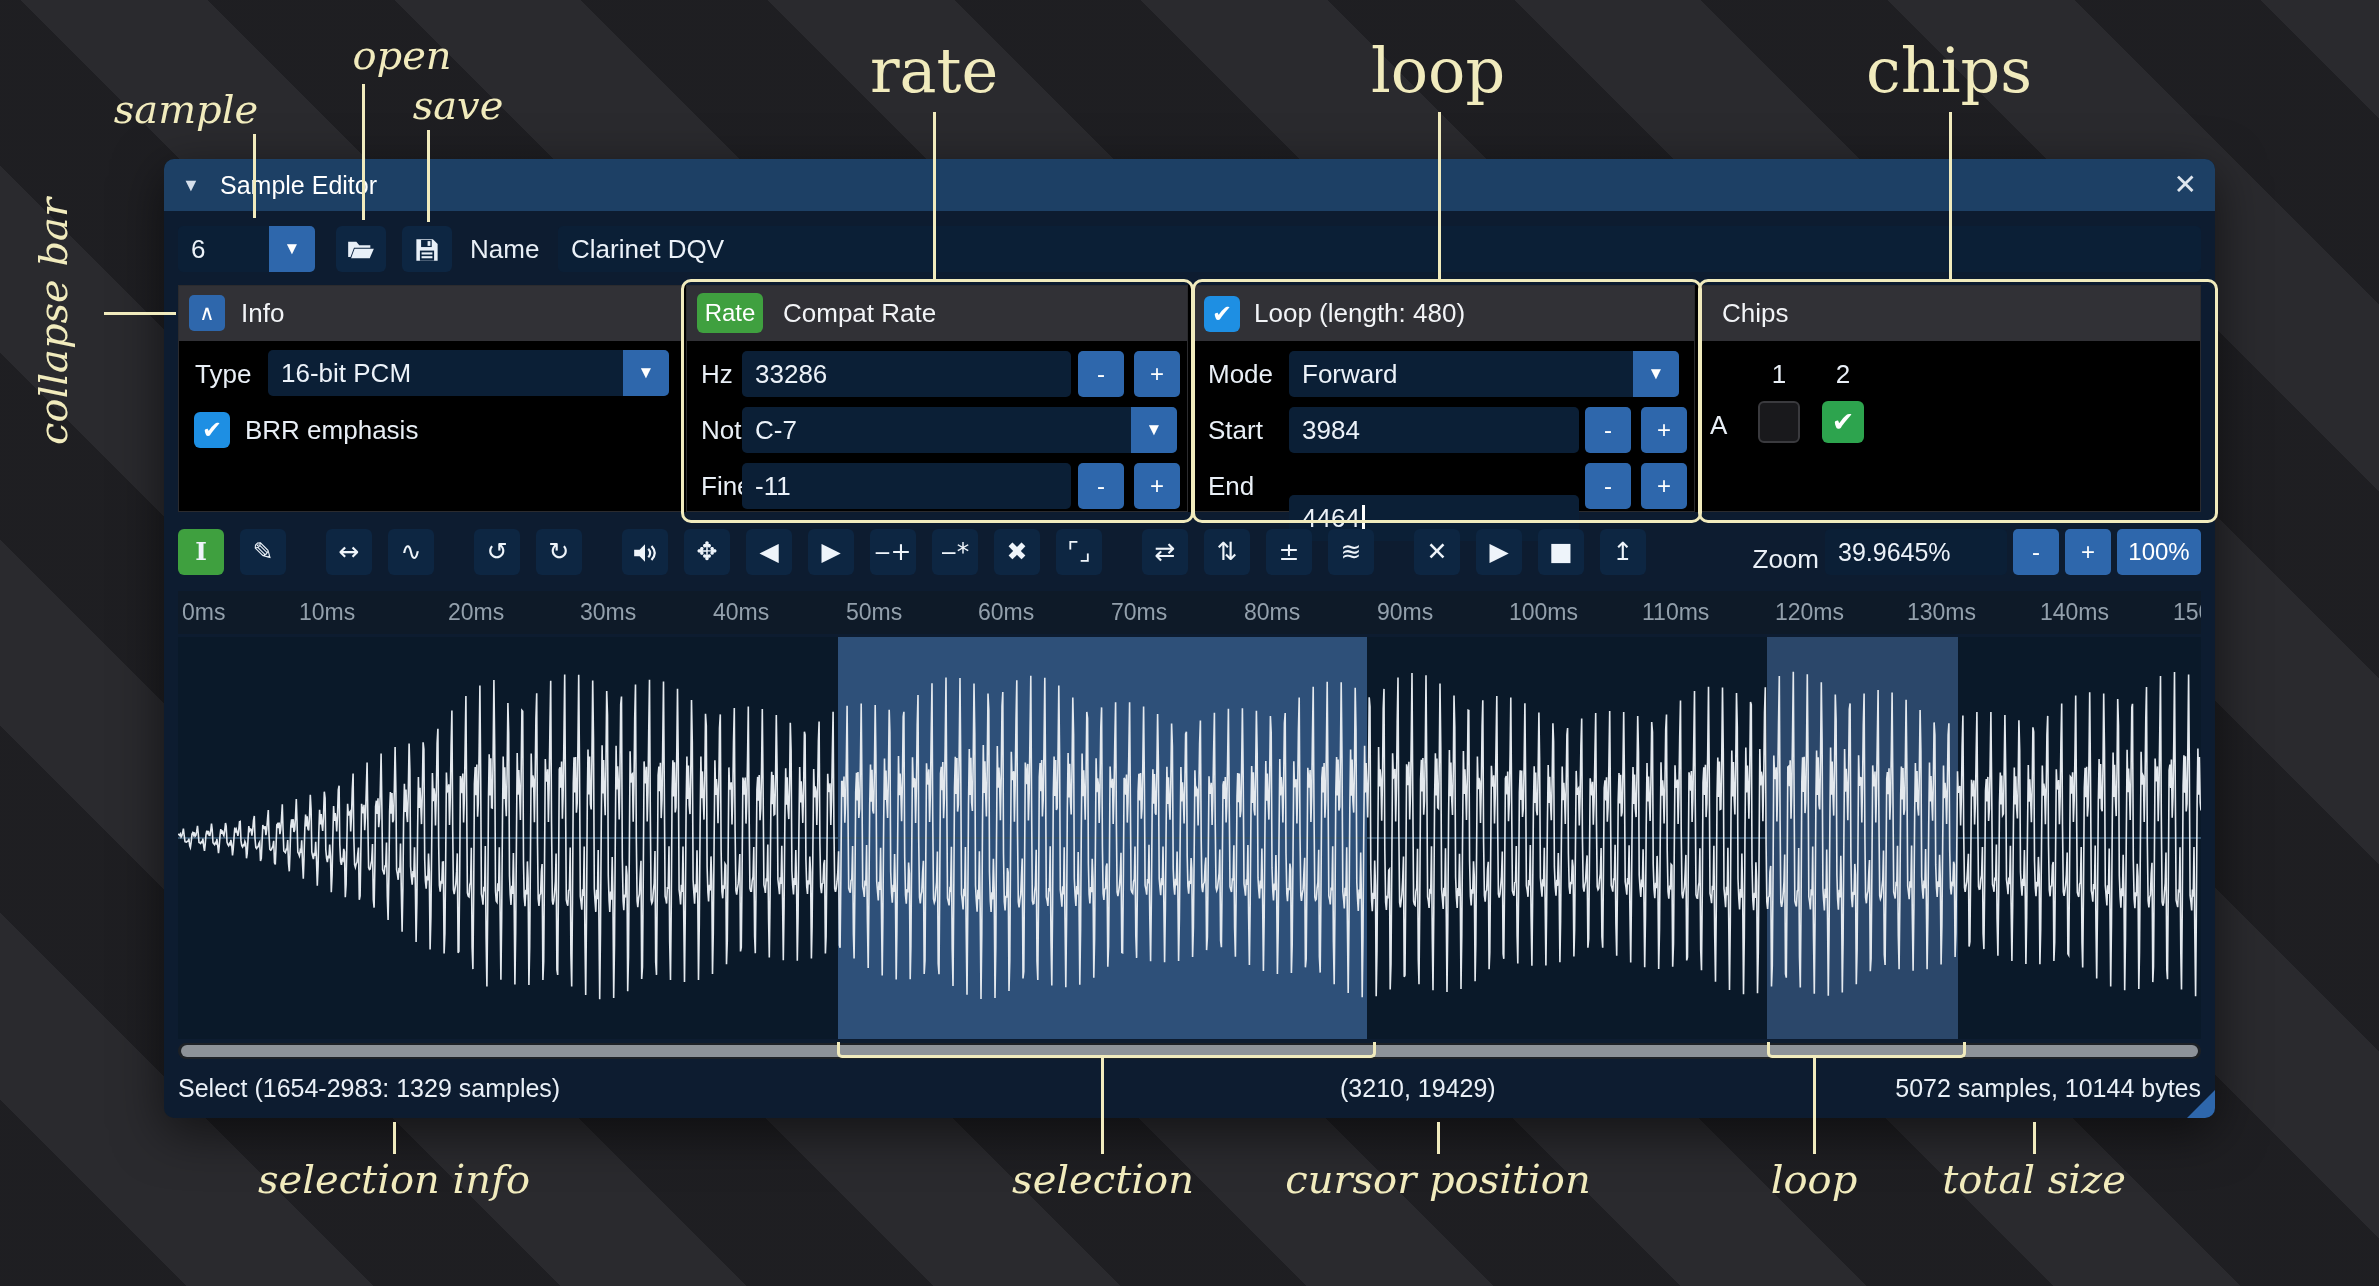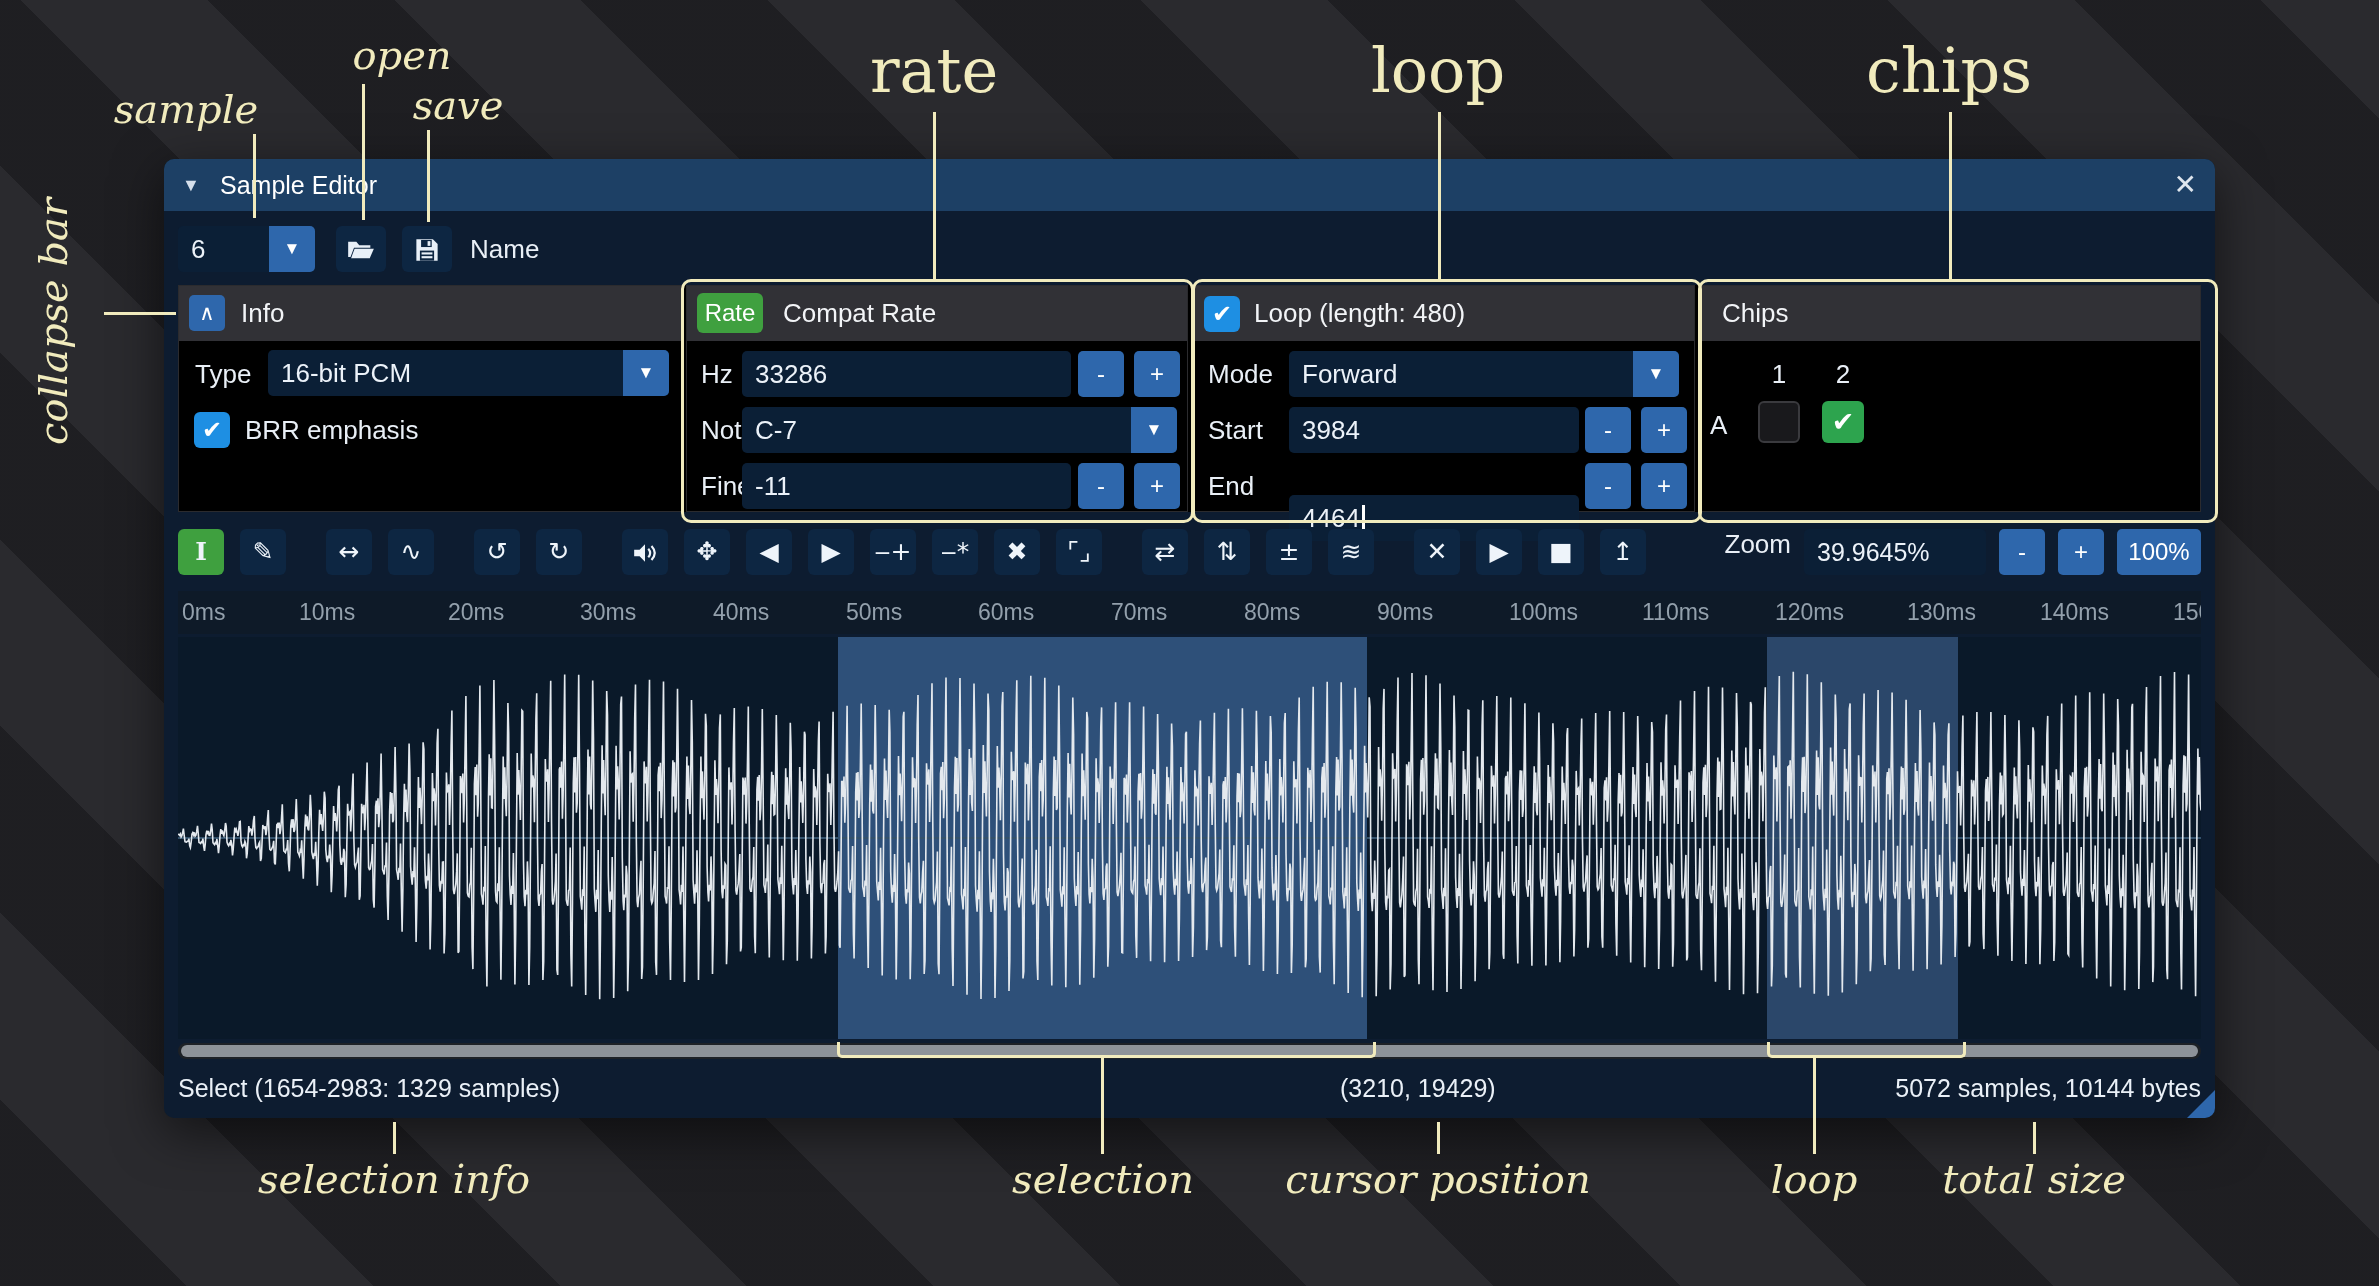--- a/index.html
+++ b/index.html
@@ -34,21 +34,21 @@
   .panel{position:absolute;top:126px;height:227px;background:#000;border:1px solid #2b2b2e;box-sizing:border-box;}
   .phead{position:absolute;left:0;top:0;width:100%;height:55px;background:#313136;}
   .phead .ptitle{position:absolute;top:0;height:55px;line-height:55px;font-size:26px;color:#f2f4f7;white-space:nowrap;}
 
   
   .toolbar{position:absolute;left:14px;top:370px;width:2023px;height:46px;display:flex;align-items:center;}
   .tgroup{display:flex;column-gap:16px;margin-right:40px;}
   .tbtn{width:46px;height:46px;background:#0d2642;border:none;border-radius:6px;color:#eef4fa;
         font-size:25px;line-height:46px;text-align:center;padding:0;font-family:"DejaVu Sans",sans-serif;}
   .tbtn.active{background:#3fa03f;font-family:"DejaVu Serif",serif;font-weight:bold;}
-  .zoomgrp{margin-left:auto;margin-right:0;display:flex;align-items:flex-start;column-gap:13px;}
+  .zoomgrp{margin-left:auto;margin-right:0;display:flex;align-items:flex-end;column-gap:6px;}
   .zlabel{color:#e9eff6;font-size:26px;}
   .zinput{position:relative;width:182px;height:46px;background:#0b1f36;border-radius:5px;line-height:46px;
           color:#ecf2f9;font-size:25px;padding-left:13px;box-sizing:border-box;}
   .zbtn{width:46px;height:46px;background:#2e67ac;border:none;border-radius:5px;color:#fff;font-size:24px;padding:0;}
   .zreset{width:84px;height:46px;background:#2e67ac;border:none;border-radius:5px;color:#fff;font-size:24px;padding:0;}
 
   
   .ruler{position:absolute;left:14px;top:432px;width:2023px;height:43px;background:#0e1a28;overflow:hidden;}
   .ruler span{position:absolute;top:0;height:43px;line-height:43px;font-size:23px;color:#93a0ac;white-space:nowrap;}
   .wave{position:absolute;left:14px;top:478px;width:2023px;height:402px;background:#0a1929;overflow:hidden;}
@@ -103,20 +103,23 @@
       <svg class="icon-svg" width="26" height="26" viewBox="0 0 22 22">
         <path d="M2 2 h14 l4 4 v14 H2 Z" fill="#e8f0f8"></path>
         <rect x="6" y="2.5" width="9" height="6" fill="#0d2642"></rect>
         <rect x="11.5" y="3.5" width="2.4" height="4" fill="#e8f0f8"></rect>
         <rect x="5" y="11.5" width="12" height="8.5" fill="#0d2642"></rect>
         <rect x="6.4" y="13" width="9.2" height="1.8" fill="#e8f0f8"></rect>
         <rect x="6.4" y="16.2" width="9.2" height="1.8" fill="#e8f0f8"></rect>
       </svg>
     </button>
     <span class="lbl" style="position:absolute;left:306px;top:67px;line-height:46px;">Name</span>
+    <div class="inp" style="left:394px;top:67px;width:1643px;">
+      <span>Clarinet DQV</span>
+    </div>
 
     <div class="panelband"></div>
 
     <div class="panel" style="left:14px;width:505px;">
       <div class="phead">
         <button class="bluebtn" style="left:10px;top:9px;width:36px;height:36px;line-height:36px;font-size:21px;">∧</button>
         <span class="ptitle" style="left:62px;">Info</span>
       </div>
       <span class="lbl" style="position:absolute;left:16px;top:65px;line-height:46px;">Type</span>
       <div class="combo" style="left:89px;top:64px;width:401px;">

